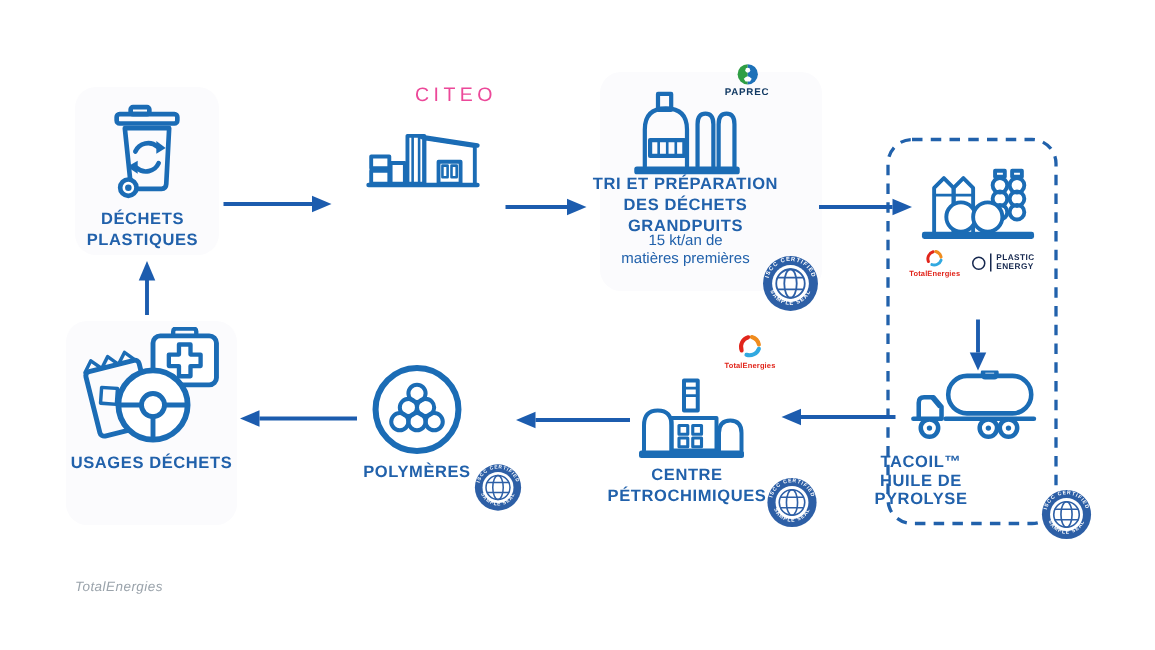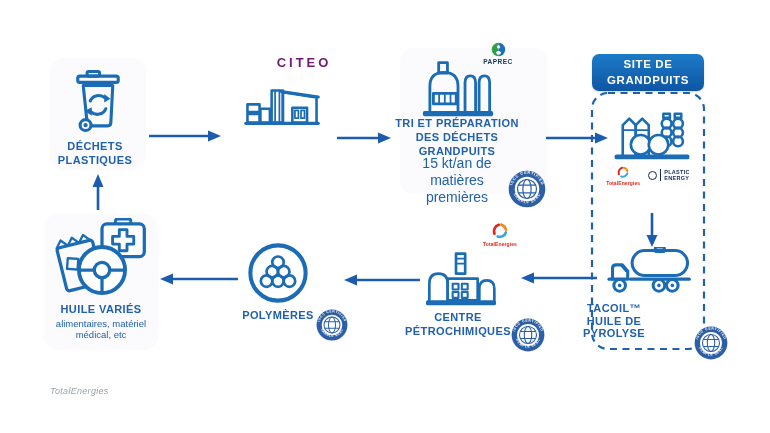--- a/index.html
+++ b/index.html
@@ -2,23 +2,23 @@
 <html><head>
 <meta charset="utf-8">
 <style>
   html,body{margin:0;padding:0;background:#fff;}
   .stage{position:relative;width:770px;height:433px;background:#ffffff;overflow:hidden;
          font-family:"Liberation Sans",sans-serif;}
   .abs{position:absolute;}
   .card{position:absolute;background:#fbfbfd;border-radius:14px;}
   .lbl{position:absolute;text-align:center;font-weight:bold;font-size:11px;line-height:1.25;
        color:#2161ab;letter-spacing:.4px;white-space:pre-line;}
-  .sub{position:absolute;text-align:center;font-weight:normal;font-size:14px;line-height:1.2;
+  .sub{position:absolute;text-align:center;font-weight:normal;font-size:10px;line-height:1.2;
        color:#2161ab;white-space:pre-line;}
-  .citeo{position:absolute;text-align:center;color:#701a75;font-weight:700;font-size:13px;
+  .citeo{position:absolute;text-align:center;color:#ec4899;font-weight:400;font-size:13px;
          letter-spacing:3px;}
   .gp-header{position:absolute;display:flex;align-items:center;justify-content:center;
          text-align:center;color:#fff;font-weight:bold;font-size:11.5px;letter-spacing:.6px;
          line-height:1.35;border-radius:7px;white-space:pre-line;
          background:linear-gradient(180deg,#1c7ac6,#0e56a4);box-shadow:0 1px 2px rgba(0,0,0,.18);}
   .paprec{position:absolute;display:flex;flex-direction:column;align-items:center;gap:1px;}
   .paprec-text{font-size:6.5px;font-weight:bold;color:#123a63;letter-spacing:.5px;}
   .te-logo{position:absolute;display:flex;flex-direction:column;align-items:center;gap:1px;}
   .te-word{font-size:5px;font-weight:bold;color:#e1251b;letter-spacing:.1px;}
   .logos-row{position:absolute;display:flex;align-items:center;justify-content:center;gap:8px;}
@@ -35,24 +35,20 @@
 <div class="stage">
 
   <div class="card" style="left:50px;top:58px;width:96px;height:112px"></div>
   <div class="card" style="left:400px;top:48px;width:148px;height:146px"></div>
   <div class="card" style="left:44px;top:214px;width:114px;height:136px"></div>
 
   <svg class="abs" style="left:590px;top:91px" width="116" height="260" viewBox="0 0 116 260">
     <rect x="2" y="2" width="112" height="256" rx="16" fill="none" stroke="#2161ab" stroke-width="2.2" stroke-dasharray="7 5.5"></rect>
   </svg>
 
-  <div class="gp-header" style="left:592px;top:54px;width:112px;height:37px">
-    <span>SITE DE
-GRANDPUITS</span>
-  </div>
 
   <div class="citeo" style="left:262px;top:55px;width:84px">CITEO</div>
 
   <svg class="abs" style="left:70px;top:68px" width="56" height="66" viewBox="0 0 72 84">
     <g fill="none" stroke="#1b6cb5" stroke-width="4" stroke-linecap="round" stroke-linejoin="round">
       <rect x="22" y="4" width="16" height="6" rx="2"></rect>
       <rect x="10" y="10" width="52" height="8" rx="2.5"></rect>
       <path d="M17 22 H55 L52.5 70 Q52.3 74 48.5 74 H26 Q22.2 74 22 70 Z"></path>
       <circle cx="20" cy="73" r="7" fill="#fff"></circle>
     </g>
@@ -302,23 +298,21 @@
         <rect x="52" y="6" width="44" height="34" rx="5" stroke-width="3.4" fill="#fff"></rect>
         <path d="M70 12 h8 v7 h7 v8 h-7 v7 h-8 v-7 h-7 v-8 h7 Z" stroke-width="3" fill="#fff"></path>
       </g>
       <g>
         <circle cx="52" cy="54" r="24" stroke-width="4" fill="#fff"></circle>
         <circle cx="52" cy="54" r="8" stroke-width="3.4"></circle>
         <path d="M28.5 54 H44 M60 54 H75.5 M52 62 V77" stroke-width="3.4"></path>
       </g>
     </g>
   </svg>
-  <div class="lbl" style="left:36px;top:303px;width:130px">HUILE VARIÉS</div>
-  <div class="sub" style="left:34px;top:318px;width:134;font-size:9.5px;width:134px">alimentaires, matériel
-médical, etc</div>
+  <div class="lbl" style="left:36px;top:303px;width:130px">USAGES DÉCHETS</div>
 
   <svg class="abs" style="left:148px;top:129px" width="74" height="14" viewBox="0 0 74 14">
     <line x1="1" y1="7" x2="60" y2="7" stroke="#1c5cae" stroke-width="2.6"></line>
     <polygon points="60,1.5 73,7 60,12.5" fill="#1c5cae"></polygon>
   </svg>
   <svg class="abs" style="left:336px;top:131px" width="56" height="14" viewBox="0 0 56 14">
     <line x1="1" y1="7" x2="42" y2="7" stroke="#1c5cae" stroke-width="2.6"></line>
     <polygon points="42,1.5 55,7 42,12.5" fill="#1c5cae"></polygon>
   </svg>
   <svg class="abs" style="left:545px;top:131px" width="64" height="14" viewBox="0 0 64 14">

